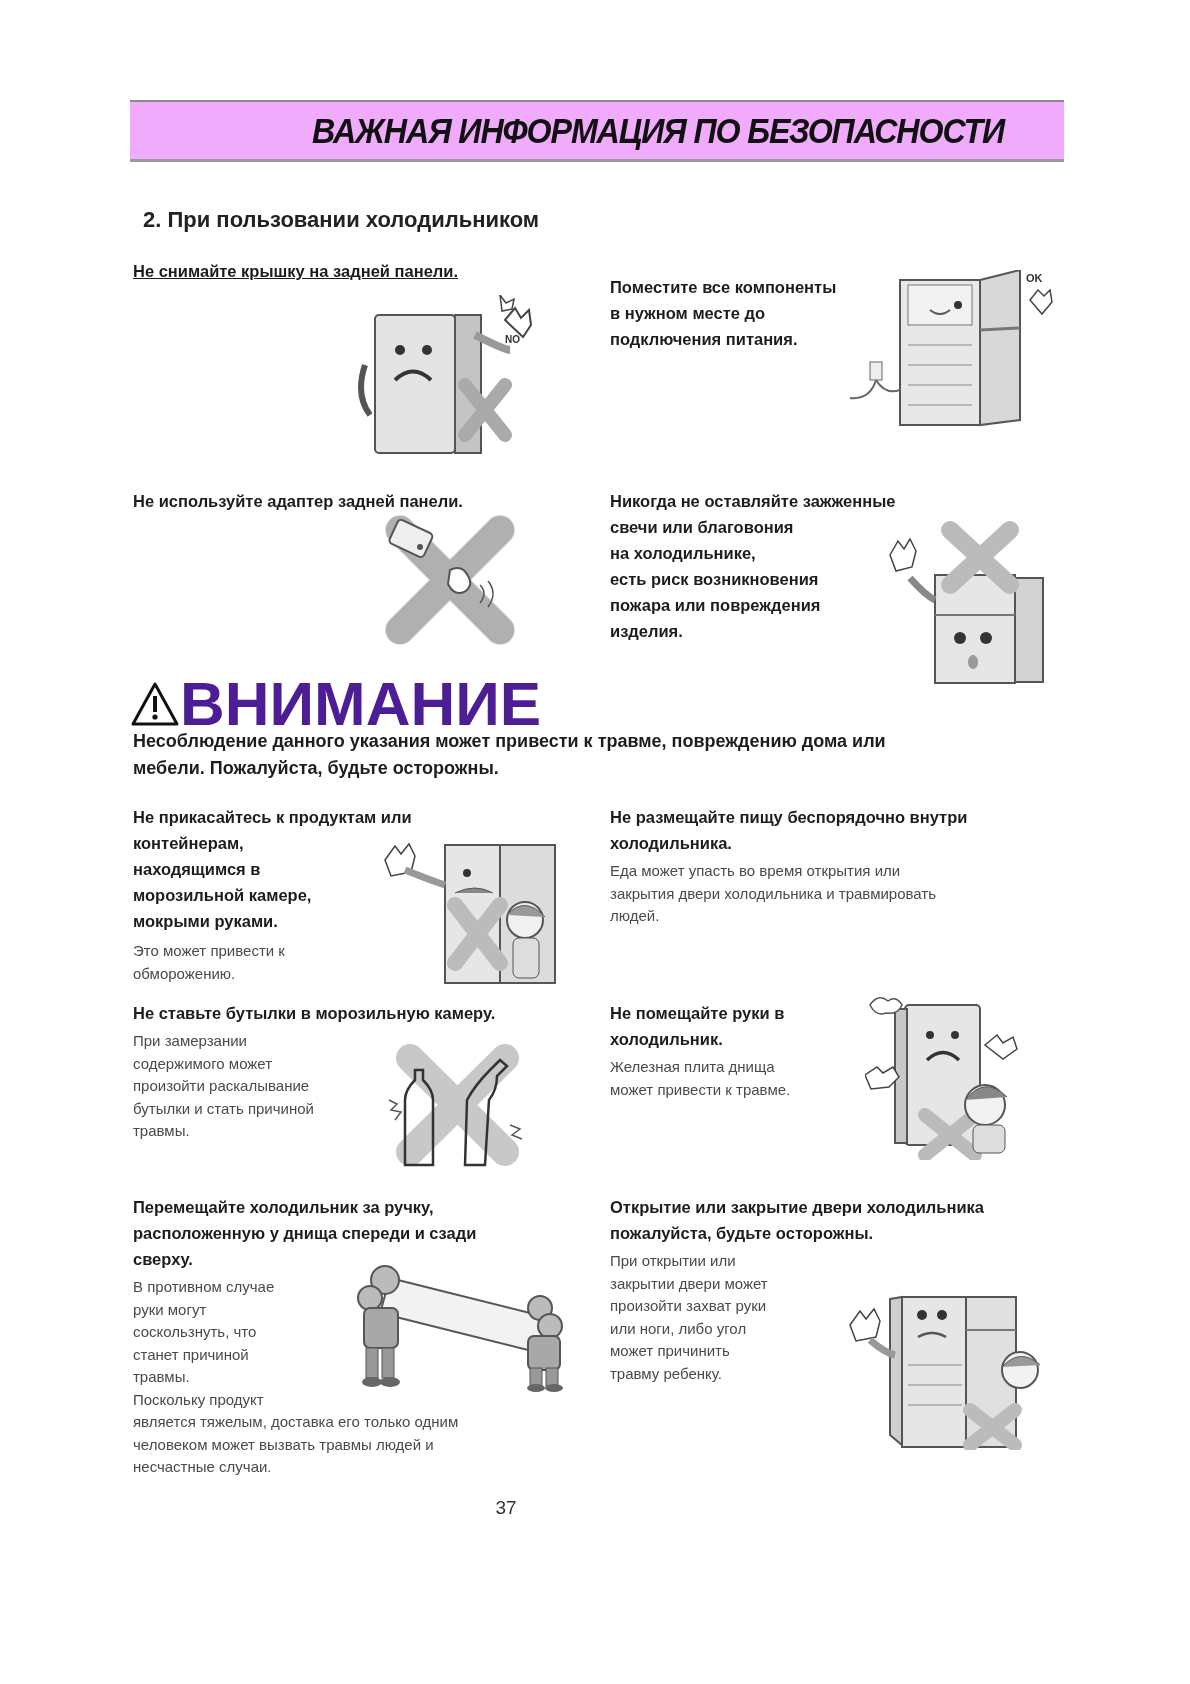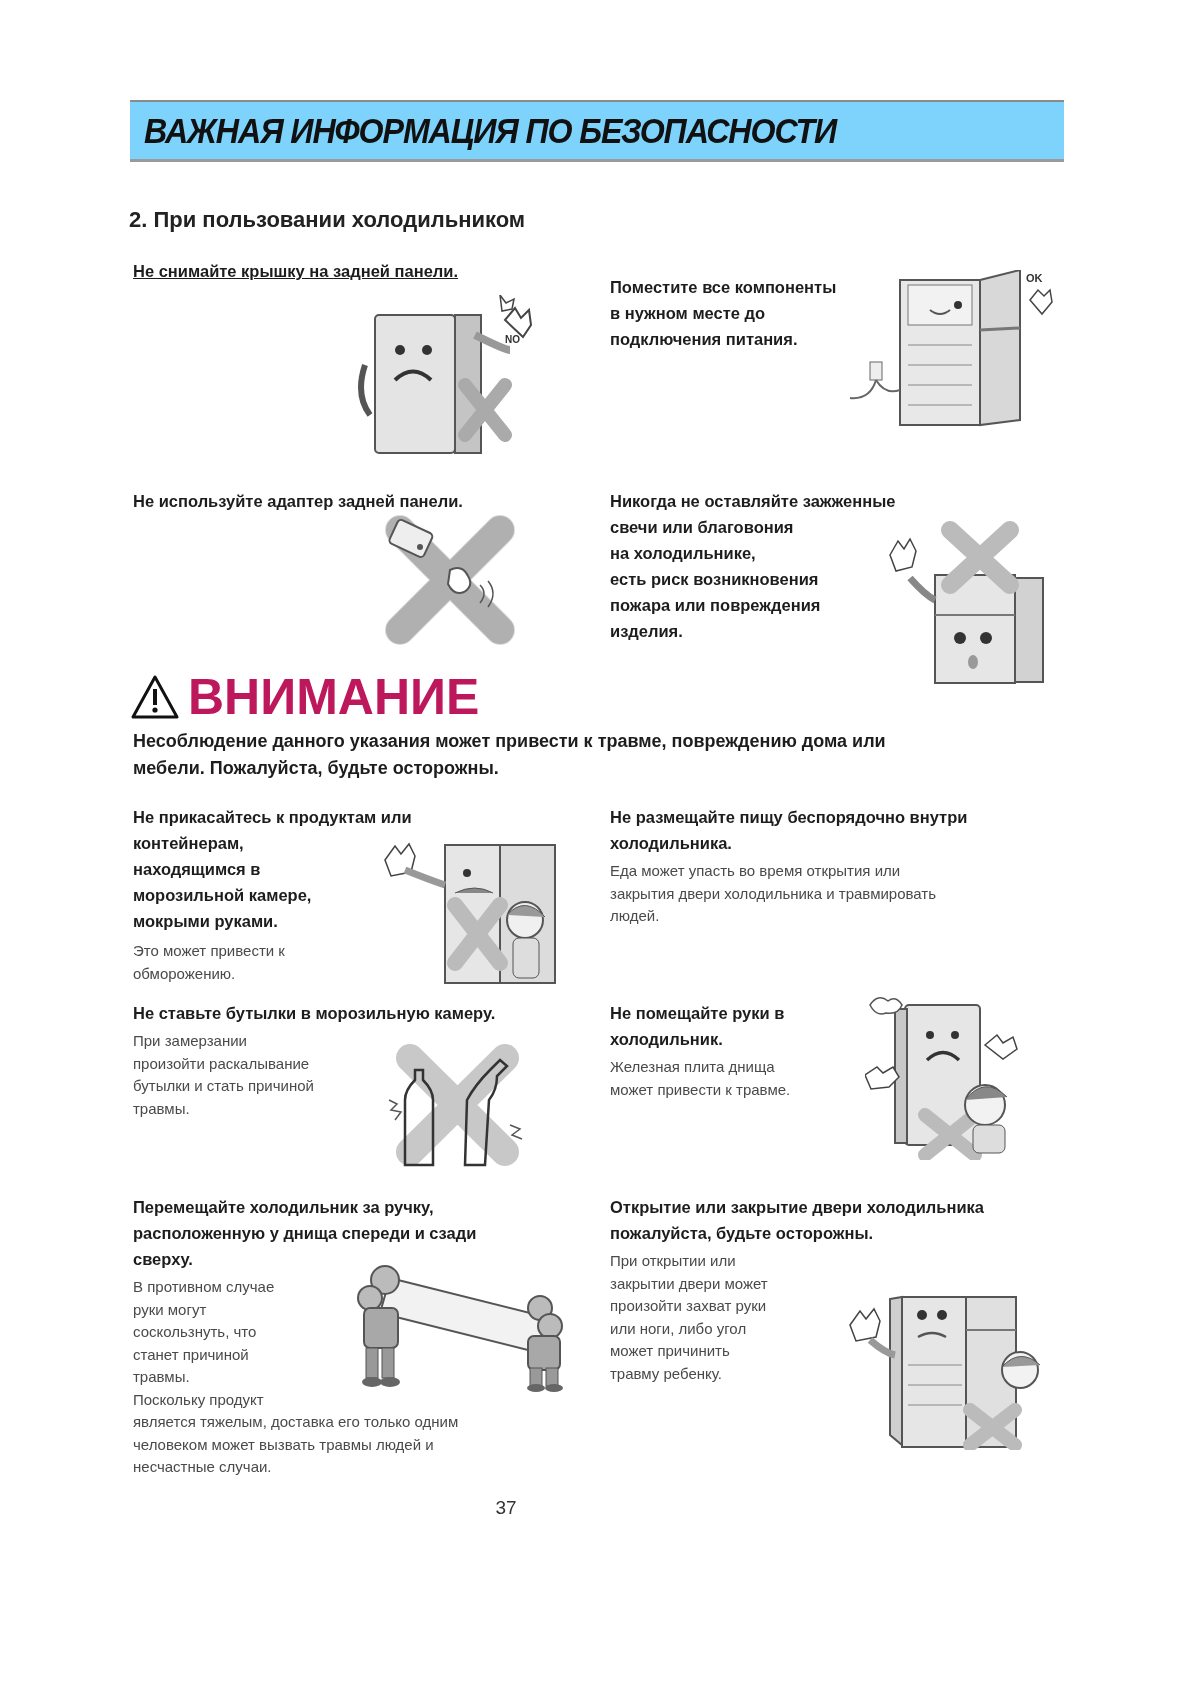--- a/index.html
+++ b/index.html
@@ -1,43 +1,43 @@
 <!DOCTYPE html>
 <html><head>
 <meta charset="utf-8">
 <style>
   * { box-sizing: border-box; margin: 0; padding: 0; }
   html, body { width: 1190px; height: 1684px; background: #ffffff; overflow: hidden; }
   body { position: relative; font-family: "Liberation Sans", "DejaVu Sans", sans-serif; color: #1a1a1a; }
 
   .title-bar {
     position: absolute; left: 130px; top: 100px; width: 934px; height: 62px;
-    background: #7dd3fc; border-top: 2px solid #8a8a8a; border-bottom: 3px solid #9a9a9a;
-    display: flex; align-items: center; padding-left: 14px;
+    background: #f0abfc; border-top: 2px solid #8a8a8a; border-bottom: 3px solid #9a9a9a;
+    display: flex; align-items: center; padding-left: 14px; justify-content: flex-end;
   }
   .title-bar .title-text {
     font-family: "Liberation Sans", sans-serif; font-weight: bold; font-style: italic;
     font-size: 35px; letter-spacing: -1.2px; color: #111; transform: scaleX(0.92); transform-origin: left center;
   }
 
   .section-heading {
-    position: absolute; left: 129px; top: 207px; font-size: 22px; font-weight: bold; color: #222;
+    position: absolute; left: 143px; top: 207px; font-size: 22px; font-weight: bold; color: #222;
   }
 
   .block { position: absolute; }
   .bh { font-weight: bold; font-size: 16.5px; line-height: 26px; color: #1d1d1d; }
   .bt { font-size: 15px; line-height: 22.5px; color: #4a4a4a; }
 
   .illus { position: absolute; }
   .illus svg { width: 100%; height: 100%; display: block; }
 
   .attention {
     position: absolute; left: 130px; top: 668px; display: flex; align-items: center;
   }
-  .attention .label { font-size: 50px; font-weight: bold; letter-spacing: 0px; color: #be185d; margin-left: 8px; }
+  .attention .label { font-size: 62px; font-weight: bold; letter-spacing: 0px; color: #4c1d95; }
   .attention-desc {
     position: absolute; left: 133px; top: 728px; width: 940px;
     font-size: 18px; font-weight: bold; line-height: 27px; color: #1d1d1d;
   }
 
   .page-number {
     position: absolute; left: 0; width: 1012px; top: 1497px; text-align: center;
     font-size: 19px; color: #333;
   }
 </style>
@@ -176,20 +176,21 @@
   <div style="height:4px"></div>
   <div class="bt">Еда может упасть во время открытия или</div>
   <div class="bt">закрытия двери холодильника и травмировать</div>
   <div class="bt">людей.</div>
 </div>
 
 <div class="block" style="left:133px; top:1000px; width:420px;">
   <div class="bh">Не ставьте бутылки в морозильную камеру.</div>
   <div style="height:4px"></div>
   <div class="bt">При замерзании</div>
+  <div class="bt">содержимого может</div>
   <div class="bt">произойти раскалывание</div>
   <div class="bt">бутылки и стать причиной</div>
   <div class="bt">травмы.</div>
 </div>
 <div class="illus" style="left:385px; top:1040px; width:145px; height:130px;">
   <svg viewBox="0 0 145 130">
     <path d="M25 18 L120 112 M120 18 L25 112" stroke="#c8c8c8" stroke-width="28" stroke-linecap="round"></path>
     <path d="M30 40 L30 30 L38 30 L38 40 Q48 50 48 60 L48 125 L20 125 L20 60 Q20 50 30 40 Z" fill="none" stroke="#333" stroke-width="2.5"></path>
     <path d="M105 30 L115 20 L122 26 L112 36 Q112 50 104 60 L100 125 L80 125 L82 60 Q90 45 105 30 Z" fill="none" stroke="#333" stroke-width="2.5"></path>
     <path d="M4 60 l8 4 l-6 6 l10 2 l-6 8" fill="none" stroke="#555" stroke-width="1.5"></path>

